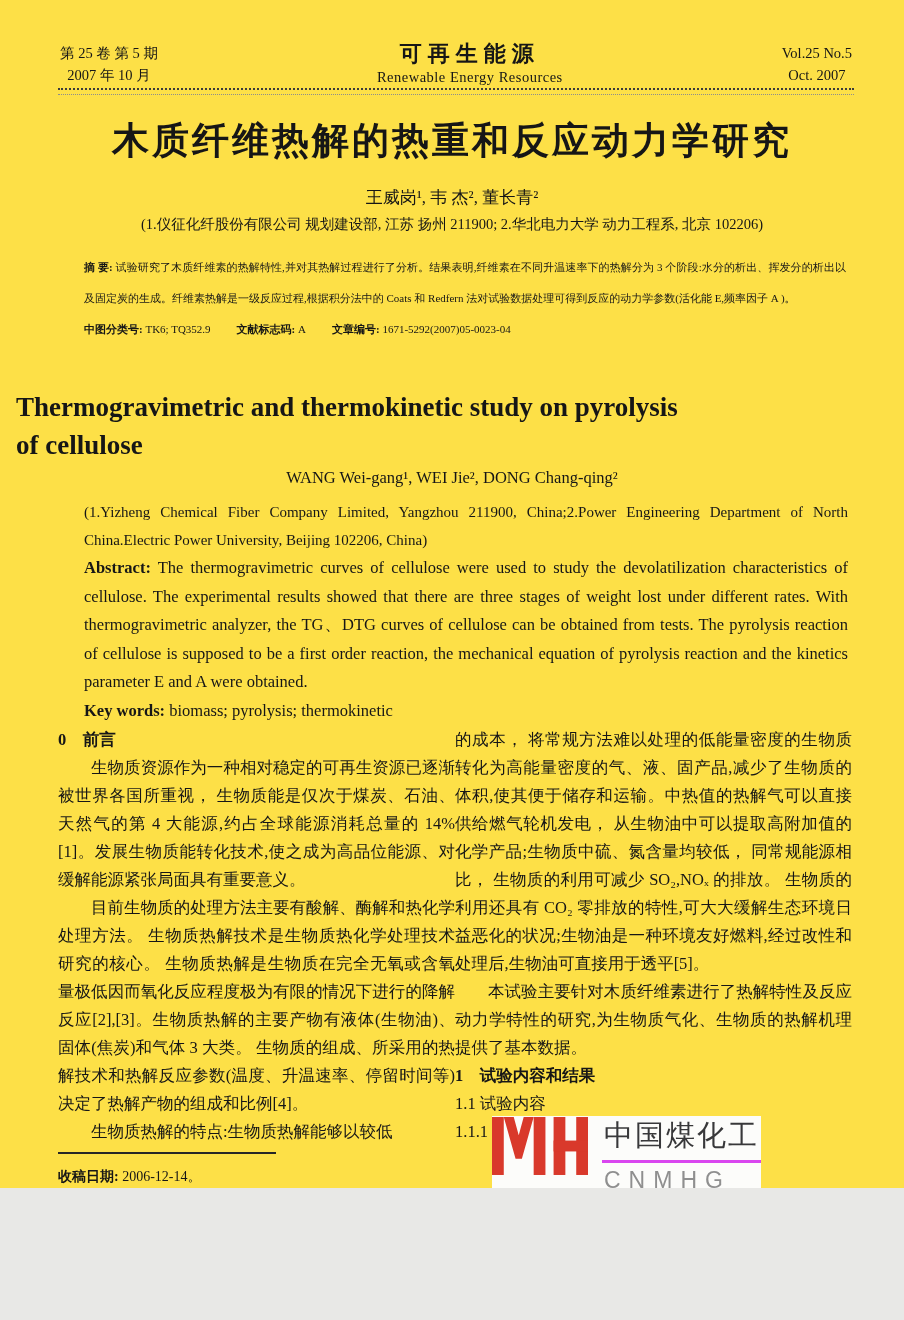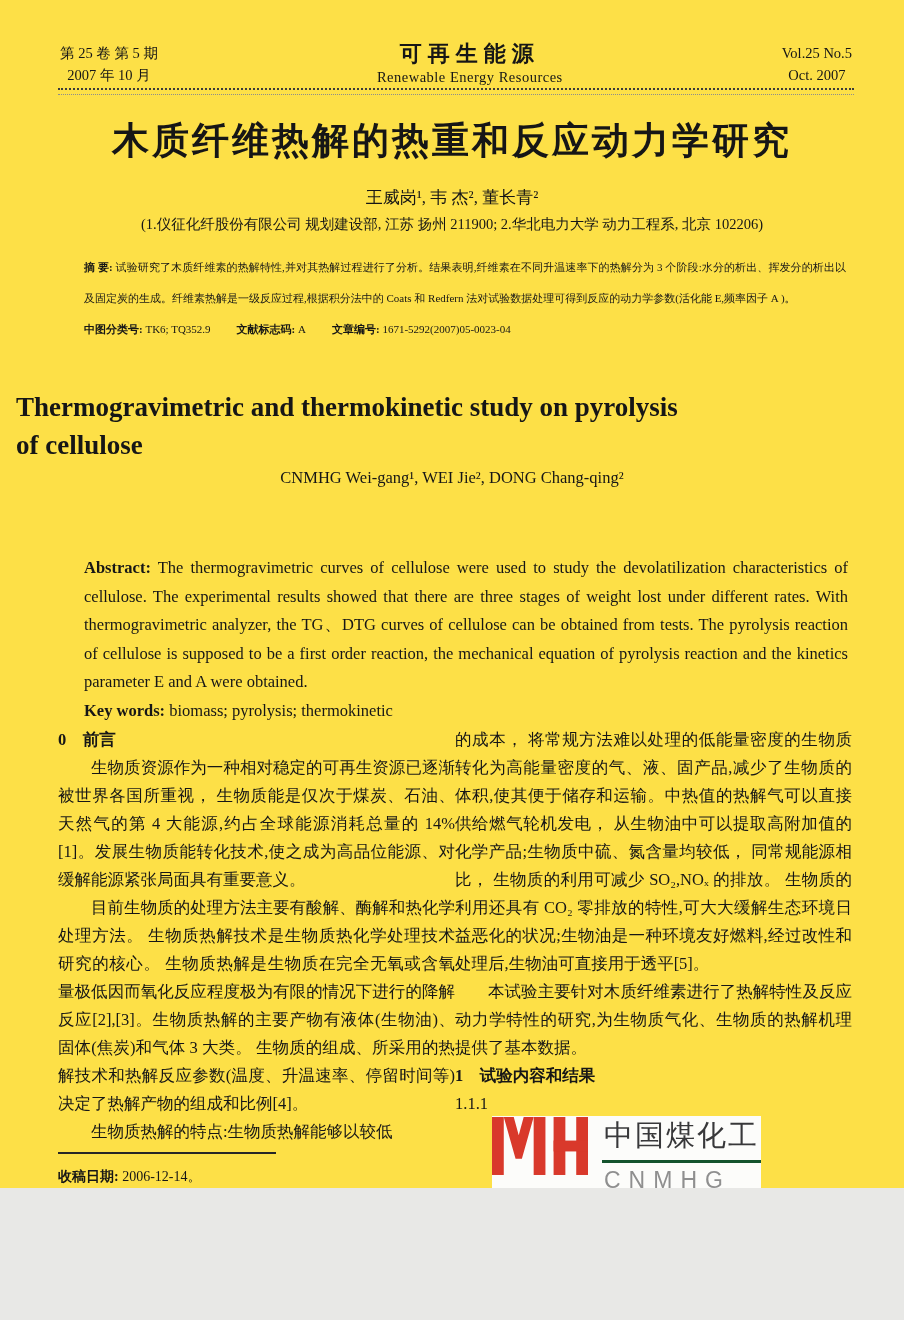--- a/index.html
+++ b/index.html
@@ -73,21 +73,21 @@
   .footnote p{margin:0;white-space:nowrap;}
   
   .logo{
     position:absolute;left:492px;top:1116px;
     display:flex;align-items:flex-start;gap:14px;
     background:#fcfcfa;
   }
   .logo-text .logo-cn{
     font-family:"Liberation Sans", sans-serif;
     font-size:29px;color:#38383a;letter-spacing:2px;
-    padding:0 2px 4px 2px;border-bottom:3px solid #14532d;
+    padding:0 2px 4px 2px;border-bottom:3px solid #d946ef;
   }
   .logo-text .logo-en{
     font-family:"Liberation Sans", sans-serif;
     font-size:23px;color:#8f8f8f;letter-spacing:8px;margin-top:4px;padding-left:2px;
   }
   
   .page-num{position:absolute;top:1222px;right:66px;font-size:19px;letter-spacing:2px;}
   .watermark{
     position:absolute;left:68px;top:1262px;
     font-family:"Liberation Sans", sans-serif;
@@ -121,38 +121,40 @@
 
   <div class="cn-abs">
     <p><span class="lbl">摘  要:</span> <span>试验研究了木质纤维素的热解特性,并对其热解过程进行了分析。结果表明,纤维素在不同升温速率下的热解分为 3 个阶段:水分的析出、挥发分的析出以及固定炭的生成。纤维素热解是一级反应过程,根据积分法中的 Coats 和 Redfern 法对试验数据处理可得到反应的动力学参数(活化能 E,频率因子 A )。</span></p>
     <p><span class="lbl">中图分类号:</span> <span>TK6; TQ352.9</span><span class="clc-gap"></span><span class="lbl">文献标志码:</span> <span>A</span><span class="clc-gap"></span><span class="lbl">文章编号:</span> <span>1671-5292(2007)05-0023-04</span></p>
   </div>
 
   <div class="en-title">
     <div>Thermogravimetric and thermokinetic study on pyrolysis</div>
     <div>of cellulose</div>
   </div>
-  <div class="en-authors">CNMHG Wei-gang¹, WEI Jie², DONG Chang-qing²</div>
+  <div class="en-authors">WANG Wei-gang¹, WEI Jie², DONG Chang-qing²</div>
+  <div class="en-affil">(1.Yizheng Chemical Fiber Company Limited, Yangzhou 211900, China;2.Power Engineering Department of North China.Electric Power University, Beijing 102206, China)</div>
 
   <div class="en-abs">
     <p><span class="lbl">Abstract:</span> <span>The thermogravimetric curves of cellulose were used to study the devolatilization characteristics of cellulose. The experimental results showed that there are three stages of weight lost under different rates. With thermogravimetric analyzer, the TG、DTG curves of cellulose can be obtained from tests. The pyrolysis reaction of cellulose is supposed to be a first order reaction, the mechanical equation of pyrolysis reaction and the kinetics parameter E and A were obtained.</span></p>
     <p class="en-kw"><span class="lbl">Key words:</span> <span>biomass;  pyrolysis;  thermokinetic</span></p>
   </div>
 
   <div class="columns">
     <div class="col">
       <p class="sec-h">0　前言</p>
       <p class="indent">生物质资源作为一种相对稳定的可再生资源已逐渐被世界各国所重视， 生物质能是仅次于煤炭、石油、天然气的第 4 大能源,约占全球能源消耗总量的 14%[1]。发展生物质能转化技术,使之成为高品位能源、对缓解能源紧张局面具有重要意义。</p>
       <p class="indent">目前生物质的处理方法主要有酸解、酶解和热化学处理方法。 生物质热解技术是生物质热化学处理技术研究的核心。 生物质热解是生物质在完全无氧或含氧量极低因而氧化反应程度极为有限的情况下进行的降解反应[2],[3]。生物质热解的主要产物有液体(生物油)、固体(焦炭)和气体 3 大类。 生物质的组成、所采用的热解技术和热解反应参数(温度、升温速率、停留时间等)决定了热解产物的组成和比例[4]。</p>
       <p class="indent">生物质热解的特点:生物质热解能够以较低</p>
     </div>
     <div class="col">
       <p>的成本， 将常规方法难以处理的低能量密度的生物质转化为高能量密度的气、液、固产品,减少了生物质的体积,使其便于储存和运输。中热值的热解气可以直接供给燃气轮机发电， 从生物油中可以提取高附加值的化学产品;生物质中硫、氮含量均较低， 同常规能源相比， 生物质的利用可减少 SO₂,NOₓ 的排放。 生物质的利用还具有 CO₂ 零排放的特性,可大大缓解生态环境日益恶化的状况;生物油是一种环境友好燃料,经过改性和处理后,生物油可直接用于透平[5]。</p>
       <p class="indent">本试验主要针对木质纤维素进行了热解特性及反应动力学特性的研究,为生物质气化、生物质的热解机理提供了基本数据。</p>
       <p class="sec-h sec-h2">1　试验内容和结果</p>
+      <p>1.1  试验内容</p>
       <p>1.1.1</p>
     </div>
   </div>
 
   <div class="footnote">
     <div class="fn-divider"></div>
     <p><span class="lbl">收稿日期:</span> <span>2006-12-14。</span></p>
     <p><span class="lbl">作者简介:</span> <span>王威岗(1974-),男,工程师,主要从事项目规划、管理工作。E-mail:diywwg@sina.com</span></p>
   </div>
 

